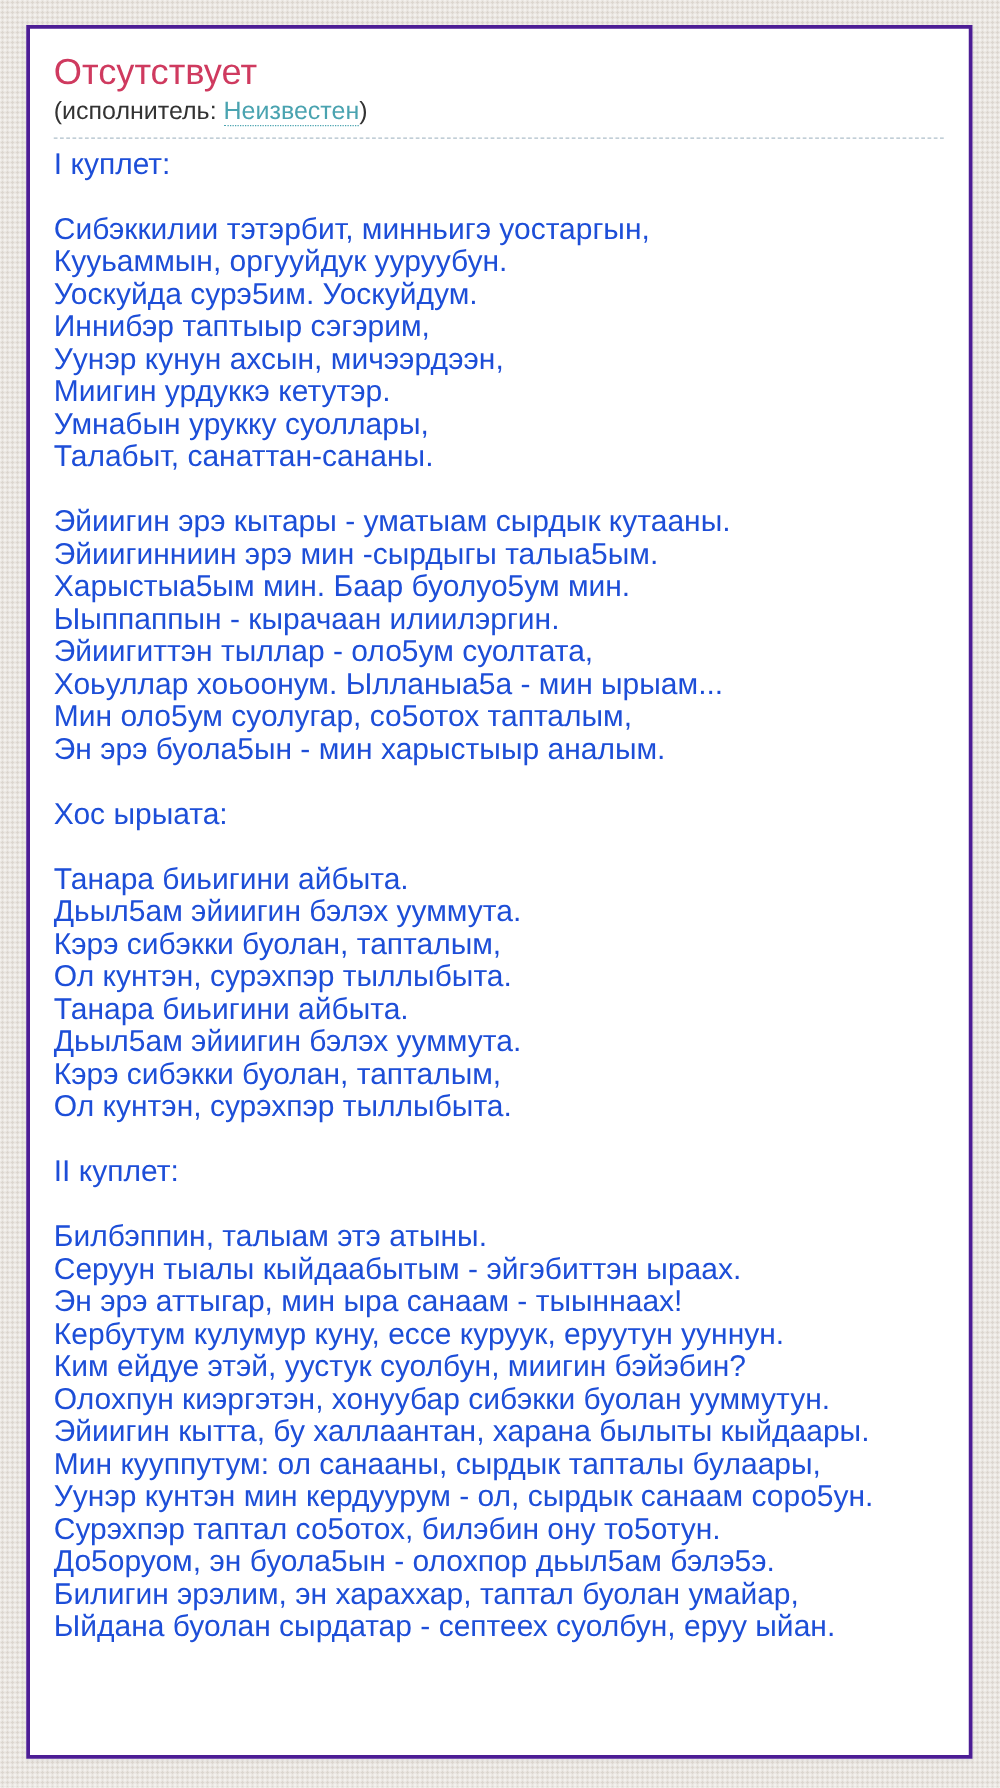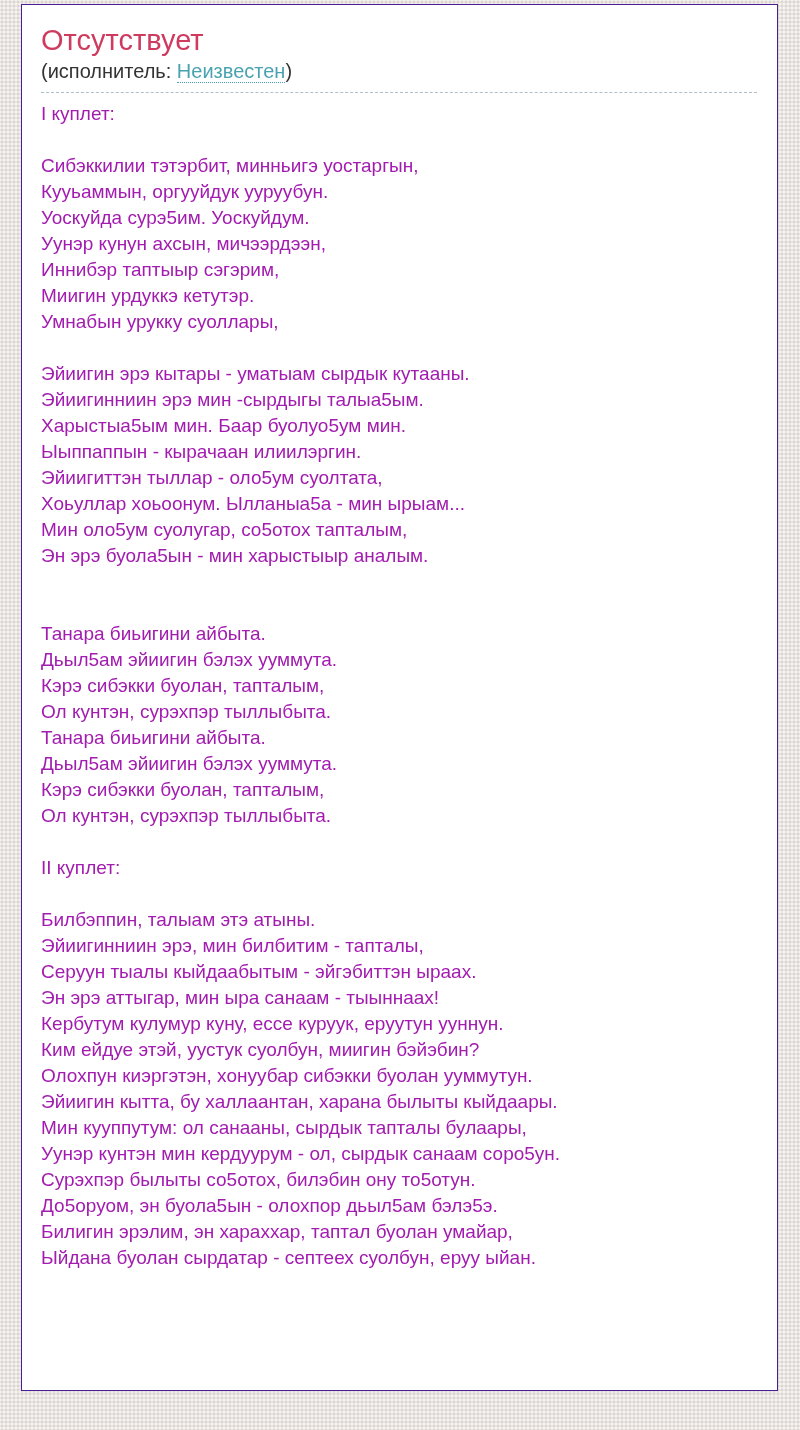--- a/index.html
+++ b/index.html
@@ -16,25 +16,25 @@
     background-image:
       radial-gradient(rgba(210,203,195,0.55) 1px, transparent 1px),
       radial-gradient(rgba(255,255,255,0.6) 1px, transparent 1px);
     background-size: 4px 4px, 4px 4px;
     background-position: 0 0, 2px 2px;
   }
 
   .card {
     position: absolute;
     left: 21px;
-    top: 4px;
+    top: 20px;
     width: 757px;
     height: 1387px;
     background: #ffffff;
-    border: 1px solid #4c1d95;
+    border: 3px solid #4c1d95;
     box-shadow: 0 1px 3px rgba(0,0,0,0.07);
     padding: 20px 20px 0 19px;
   }
 
   .song-title {
     color: #cf3a5f;
     font-size: 29px;
     font-weight: 400;
     line-height: 30px;
   }
@@ -49,23 +49,23 @@
 
   .artist-link {
     color: #4aa3b0;
     text-decoration: none;
     border-bottom: 1px dotted #4aa3b0;
     cursor: pointer;
   }
 
   .lyrics {
     margin-top: 8px;
-    font-size: 19px;
+    font-size: 24px;
     line-height: 26px;
-    color: #a21caf;
+    color: #1d4ed8;
   }
 
   .lyrics-line { min-height: 26px; white-space: nowrap; }
 </style>
 </head>
 <body>
 
 <div class="card">
 
   <h1 class="song-title">Отсутствует</h1>
@@ -74,55 +74,56 @@
     <span>(исполнитель:</span>
     <a class="artist-link">Неизвестен</a><span>)</span>
   </div>
 
   <div class="lyrics">
       <div class="lyrics-line">I куплет:</div>
       <div class="lyrics-line">&nbsp;</div>
       <div class="lyrics-line">Сибэккилии тэтэрбит, минньигэ уостаргын,</div>
       <div class="lyrics-line">Кууьаммын, оргууйдук ууруубун.</div>
       <div class="lyrics-line">Уоскуйда сурэ5им. Уоскуйдум.</div>
+      <div class="lyrics-line">Иннибэр таптыыр сэгэрим,</div>
       <div class="lyrics-line">Уунэр кунун ахсын, мичээрдээн,</div>
-      <div class="lyrics-line">Иннибэр таптыыр сэгэрим,</div>
       <div class="lyrics-line">Миигин урдуккэ кетутэр.</div>
       <div class="lyrics-line">Умнабын урукку суоллары,</div>
+      <div class="lyrics-line">Талабыт, санаттан-сананы.</div>
       <div class="lyrics-line">&nbsp;</div>
       <div class="lyrics-line">Эйиигин эрэ кытары - уматыам сырдык кутааны.</div>
       <div class="lyrics-line">Эйиигинниин эрэ мин -сырдыгы талыа5ым.</div>
       <div class="lyrics-line">Харыстыа5ым мин. Баар буолуо5ум мин.</div>
       <div class="lyrics-line">Ыыппаппын - кырачаан илиилэргин.</div>
       <div class="lyrics-line">Эйиигиттэн тыллар - оло5ум суолтата,</div>
       <div class="lyrics-line">Хоьуллар хоьоонум. Ылланыа5а - мин ырыам...</div>
       <div class="lyrics-line">Мин оло5ум суолугар, со5отох тапталым,</div>
       <div class="lyrics-line">Эн эрэ буола5ын - мин харыстыыр аналым.</div>
       <div class="lyrics-line">&nbsp;</div>
+      <div class="lyrics-line">Хос ырыата:</div>
       <div class="lyrics-line">&nbsp;</div>
       <div class="lyrics-line">Танара биьигини айбыта.</div>
       <div class="lyrics-line">Дьыл5ам эйиигин бэлэх ууммута.</div>
       <div class="lyrics-line">Кэрэ сибэкки буолан, тапталым,</div>
       <div class="lyrics-line">Ол кунтэн, сурэхпэр тыллыбыта.</div>
       <div class="lyrics-line">Танара биьигини айбыта.</div>
       <div class="lyrics-line">Дьыл5ам эйиигин бэлэх ууммута.</div>
       <div class="lyrics-line">Кэрэ сибэкки буолан, тапталым,</div>
       <div class="lyrics-line">Ол кунтэн, сурэхпэр тыллыбыта.</div>
       <div class="lyrics-line">&nbsp;</div>
       <div class="lyrics-line">II куплет:</div>
       <div class="lyrics-line">&nbsp;</div>
       <div class="lyrics-line">Билбэппин, талыам этэ атыны.</div>
-      <div class="lyrics-line">Эйиигинниин эрэ, мин билбитим - тапталы,</div>
       <div class="lyrics-line">Серуун тыалы кыйдаабытым - эйгэбиттэн ыраах.</div>
       <div class="lyrics-line">Эн эрэ аттыгар, мин ыра санаам - тыыннаах!</div>
       <div class="lyrics-line">Кербутум кулумур куну, ессе куруук, еруутун ууннун.</div>
       <div class="lyrics-line">Ким ейдуе этэй, уустук суолбун, миигин бэйэбин?</div>
       <div class="lyrics-line">Олохпун киэргэтэн, хонуубар сибэкки буолан ууммутун.</div>
       <div class="lyrics-line">Эйиигин кытта, бу халлаантан, харана былыты кыйдаары.</div>
       <div class="lyrics-line">Мин кууппутум: ол санааны, сырдык тапталы булаары,</div>
       <div class="lyrics-line">Уунэр кунтэн мин кердуурум - ол, сырдык санаам соро5ун.</div>
-      <div class="lyrics-line">Сурэхпэр былыты со5отох, билэбин ону то5отун.</div>
+      <div class="lyrics-line">Сурэхпэр таптал со5отох, билэбин ону то5отун.</div>
       <div class="lyrics-line">До5оруом, эн буола5ын - олохпор дьыл5ам бэлэ5э.</div>
       <div class="lyrics-line">Билигин эрэлим, эн хараххар, таптал буолан умайар,</div>
       <div class="lyrics-line">Ыйдана буолан сырдатар - септеех суолбун, еруу ыйан.</div>
     </div>
 
 </div>
 
 </body></html>

